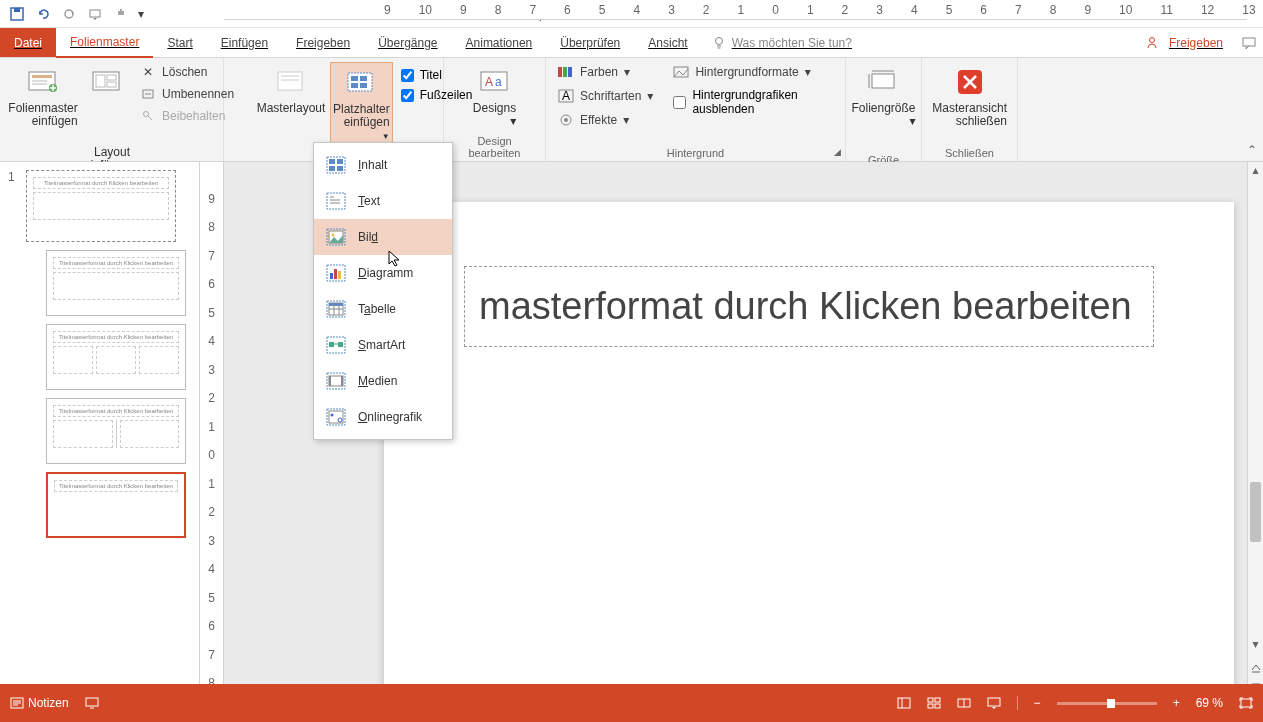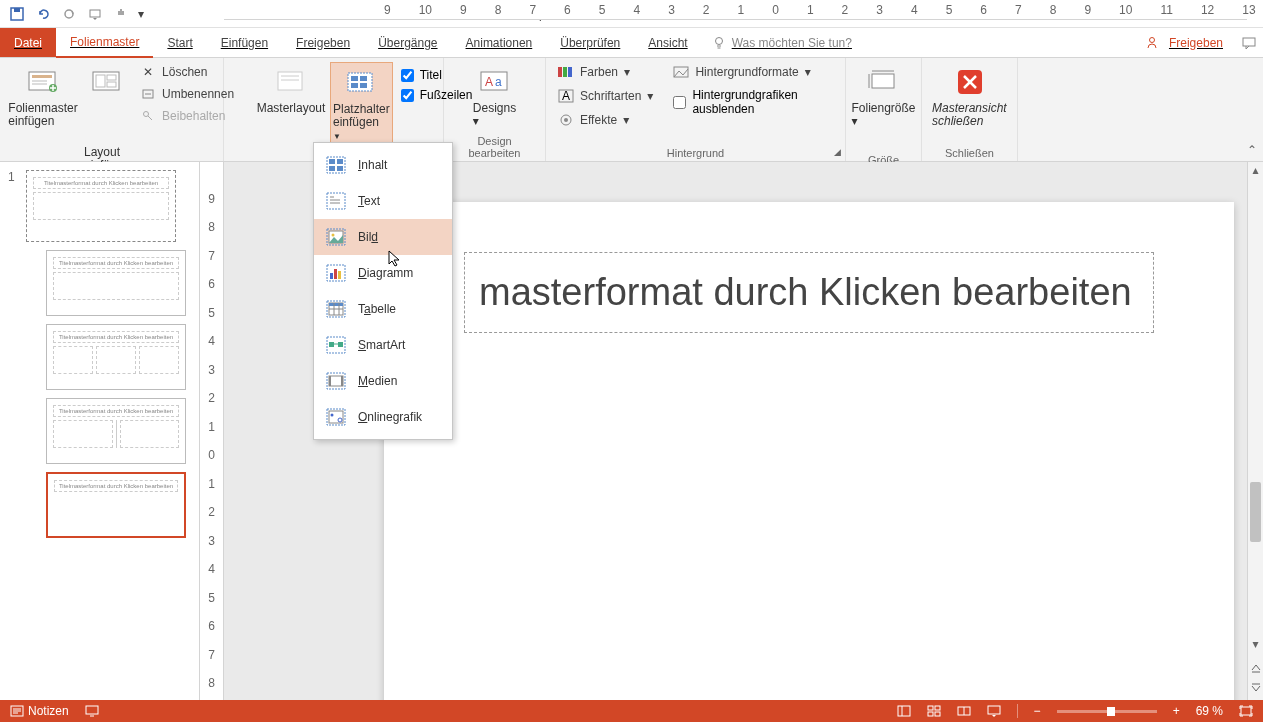--- a/index.html
+++ b/index.html
@@ -19,21 +19,21 @@
 .tab-spacer{flex:1;}
 .tell-me{display:flex;align-items:center;gap:6px;color:#888;padding:0 10px;}
 .sign-in{display:flex;align-items:center;gap:10px;padding:0 12px;color:#D24726;}
 
 .ribbon{height:104px;background:#f3f3f3;border-bottom:1px solid #d4d4d4;display:flex;position:relative;}
 .group{border-right:1px solid #e1e1e1;padding:4px 8px 2px;display:flex;flex-direction:column;}
 .group-content{flex:1;display:flex;align-items:flex-start;gap:4px;}
 .group-label{text-align:center;color:#666;font-size:11px;padding-top:2px;}
 .big-btn{display:flex;flex-direction:column;align-items:center;width:70px;padding:4px 2px;cursor:pointer;}
 .big-btn .icon{width:32px;height:32px;margin-bottom:4px;display:flex;align-items:center;justify-content:center;}
-.big-btn .lbl{text-align:left;line-height:13px;color:#333;}
+.big-btn .lbl{text-align:right;line-height:13px;color:#333;}
 .big-btn.active{background:#f3d4c4;border:1px solid #e8a87c;}
 .small-btns{display:flex;flex-direction:column;gap:2px;}
 .small-btn{display:flex;align-items:center;gap:6px;padding:2px 4px;color:#444;cursor:pointer;}
 .small-btn .ico{width:16px;height:16px;display:flex;align-items:center;justify-content:center;}
 .chk{display:flex;align-items:center;gap:6px;padding:2px 4px;}
 .chk input{width:13px;height:13px;}
 .ribbon-collapse{position:absolute;right:6px;bottom:4px;color:#666;cursor:pointer;}
 .dlg-launcher{position:absolute;right:4px;bottom:4px;font-size:9px;color:#666;}
 
 .workspace{position:absolute;top:162px;bottom:22px;left:0;right:0;display:flex;background:#eaeaea;}
@@ -46,33 +46,33 @@
 .thumb.indent{margin-left:20px;width:140px;height:66px;}
 .thumb-title{font-size:6px;border:1px dashed #ccc;padding:2px;margin-bottom:3px;color:#888;text-align:center;}
 .thumb-body{border:1px dashed #ccc;height:28px;}
 
 .ruler-v{width:24px;background:#fff;border-right:1px solid #d4d4d4;position:relative;}
 .ruler-h{height:20px;background:#fff;border-bottom:1px solid #d4d4d4;position:absolute;top:0;left:224px;right:16px;}
 .ruler-marks{position:absolute;inset:0;display:flex;align-items:center;font-size:9px;color:#666;}
 
 .slide-area{flex:1;position:relative;background:#eaeaea;padding-top:20px;overflow:hidden;}
 .slide{position:absolute;left:160px;top:40px;width:850px;height:640px;background:#fff;box-shadow:0 2px 8px rgba(0,0,0,.2);}
-.placeholder-title{position:absolute;left:80px;top:50px;right:80px;border:1px dashed #999;padding:18px 14px;font-size:38px;color:#444;font-weight:300;}
+.placeholder-title{position:absolute;left:80px;top:64px;right:80px;border:1px dashed #999;padding:18px 14px;font-size:38px;color:#444;font-weight:300;}
 
 .vscroll{width:16px;background:#f3f3f3;border-left:1px solid #d4d4d4;position:relative;}
 .vscroll-thumb{position:absolute;left:2px;right:2px;top:320px;height:60px;background:#c1c1c1;border-radius:2px;}
 .vscroll-btn{position:absolute;left:0;right:0;height:16px;display:flex;align-items:center;justify-content:center;color:#666;}
 
 .dropdown{position:absolute;left:313px;top:142px;width:140px;background:#fff;border:1px solid #c6c6c6;box-shadow:2px 2px 6px rgba(0,0,0,.2);z-index:100;padding:4px 0;}
 .dd-item{display:flex;align-items:center;gap:12px;padding:8px 12px;cursor:pointer;color:#333;}
 .dd-item:hover,.dd-item.hover{background:#f3d4c4;}
 .dd-item .ico{width:20px;height:20px;display:flex;align-items:center;justify-content:center;}
 .dd-item .lbl u{text-decoration:underline;}
 
-.statusbar{position:absolute;bottom:0;left:0;right:0;height:22px;background:#D24726;color:#fff;display:flex;align-items:center;padding:0 10px;gap:16px;font-size:11px;}
+.statusbar{position:absolute;bottom:0;left:0;right:0;height:38px;background:#D24726;color:#fff;display:flex;align-items:center;padding:0 10px;gap:16px;font-size:11px;}
 .status-spacer{flex:1;}
 .status-btn{display:flex;align-items:center;gap:4px;cursor:pointer;}
 .zoom-slider{width:100px;height:3px;background:rgba(255,255,255,.4);position:relative;}
 .zoom-thumb{position:absolute;top:-3px;left:50%;width:8px;height:9px;background:#fff;}
 
 svg{display:block;}
 </style>
 </head>
 <body>
 
@@ -330,21 +330,21 @@
               <line x1="1" y1="6" x2="1" y2="20" stroke="#888"></line>
             </svg>
           </div>
         <div class="lbl"><span>Foliengröße</span><br>▾</div>
       </div>
     </div>
     <div class="group-label">Größe</div>
   </div>
 
   <div class="group" style="width:96px;">
-    <div class="group-content" style="justify-content:center;font-style:italic;">
+    <div class="group-content" style="justify-content:center;">
       <div class="big-btn" style="width:84px;">
         <div class="icon">
             <svg width="28" height="28">
               <rect x="2" y="2" width="24" height="24" rx="4" fill="#e03e2d"></rect>
               <line x1="8" y1="8" x2="20" y2="20" stroke="#fff" stroke-width="2.5"></line>
               <line x1="20" y1="8" x2="8" y2="20" stroke="#fff" stroke-width="2.5"></line>
             </svg>
           </div>
         <div class="lbl">Masteransicht schließen</div>
       </div>

